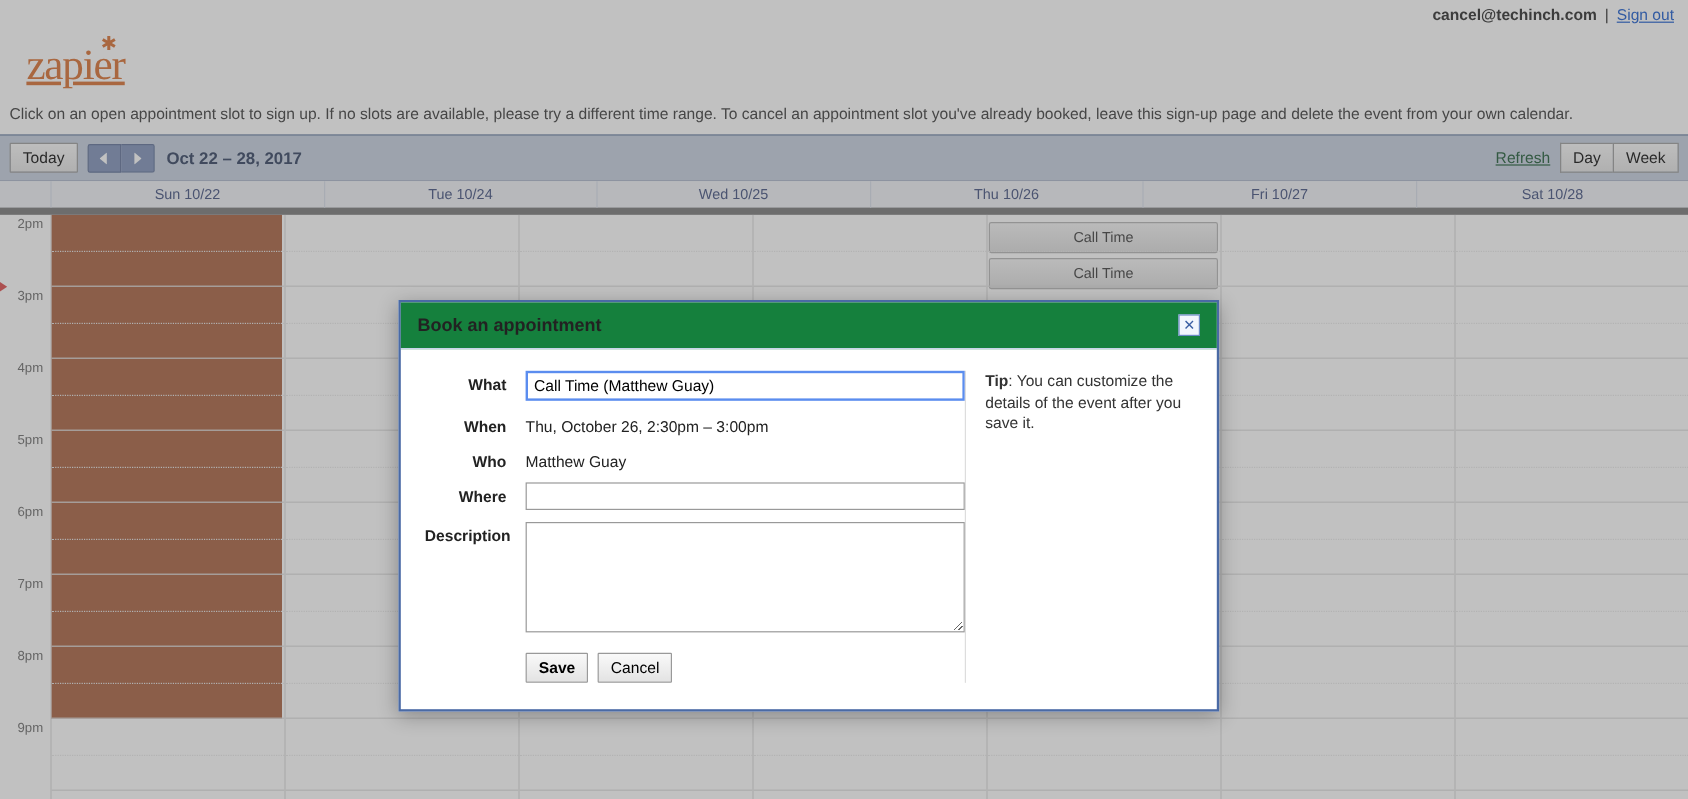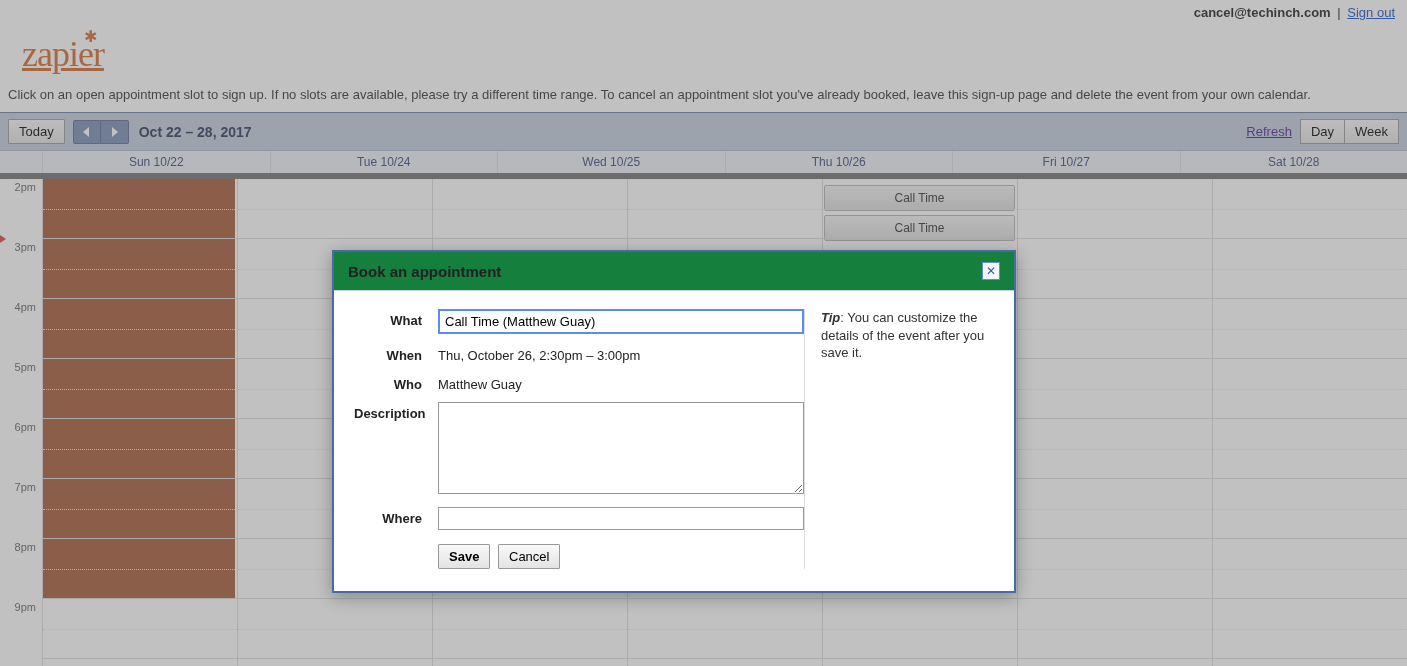--- a/index.html
+++ b/index.html
@@ -18,21 +18,21 @@
 
 .toolbar { background: #c3cede; border-top: 1px solid #6b7fa3; border-bottom: 1px solid #a8b3c9; padding: 6px 8px; display: flex; align-items: center; }
 .btn { background: linear-gradient(#f9f9f9,#e3e3e3); border: 1px solid #999; padding: 4px 10px; font-size: 13px; cursor: pointer; border-radius: 1px; }
 .nav-arrows { display: inline-flex; margin-left: 8px; }
 .arrow-btn { background: #7a8db6; border: 1px solid #5a6c94; color: #fff; width: 28px; height: 24px; display: flex; align-items: center; justify-content: center; cursor: pointer; }
 .arrow-btn.left { border-radius: 2px 0 0 2px; }
 .arrow-btn.right { border-radius: 0 2px 2px 0; border-left: none; }
 .arrow-btn svg { width: 8px; height: 10px; fill: #fff; }
 .date-range { margin-left: 10px; font-weight: bold; color: #2a3a5a; font-size: 14px; }
 .toolbar-right { margin-left: auto; display: flex; align-items: center; gap: 8px; }
-.refresh-link { color: #4c1d95; text-decoration: underline; font-size: 13px; }
+.refresh-link { color: #14532d; text-decoration: underline; font-size: 13px; }
 .view-toggle { display: inline-flex; }
 .view-toggle .btn { border-radius: 0; }
 .view-toggle .btn:first-child { border-right: none; }
 
 .day-headers { display: flex; border-bottom: 6px solid #737373; background: #eef1f6; }
 .time-gutter-head { width: 42px; }
 .day-head { flex: 1; text-align: center; padding: 4px 0; font-size: 12px; color: #3b4a7a; border-left: 1px solid #d6dce8; }
 
 .calendar-body { display: flex; position: relative; height: 495px; overflow: hidden; }
 .time-gutter { width: 42px; }
@@ -65,21 +65,21 @@
 .form-val { flex: 1; font-size: 13px; padding-top: 4px; }
 .form-input { flex: 1; }
 .form-input input[type=text] { width: 100%; padding: 3px 5px; font-size: 13px; border: 1px solid #999; }
 .form-input input.highlight { border: 2px solid #5b8def; outline: none; }
 .form-input textarea { width: 100%; height: 92px; padding: 4px; font-size: 13px; border: 1px solid #999; resize: both; }
 .form-actions { margin-left: 84px; margin-top: 14px; }
 .form-actions .btn { margin-right: 4px; font-weight: normal; }
 .form-actions .btn.save { font-weight: bold; }
 
 .tip-col { width: 190px; border-left: 1px solid #ddd; padding-left: 16px; font-size: 13px; color: #333; line-height: 1.35; }
-.tip-col b { font-weight: bold; font-style: italic; }
+.tip-col b { font-weight: bold; }
 </style>
 </head>
 <body>
 
 <div class="topbar">
   <span class="email">cancel@techinch.com</span>
   <span class="sep">|</span>
   <a href="#">Sign out</a>
 </div>
 
@@ -232,26 +232,26 @@
       </div>
       <div class="form-row">
         <div class="form-label">When</div>
         <div class="form-val">Thu, October 26, 2:30pm – 3:00pm</div>
       </div>
       <div class="form-row">
         <div class="form-label">Who</div>
         <div class="form-val">Matthew Guay</div>
       </div>
       <div class="form-row">
+        <div class="form-label">Where</div>
+        <div class="form-input"><input type="text" value="" style=""></div>
+      </div>
+      <div class="form-row">
         <div class="form-label">Description</div>
         <div class="form-input"><textarea style=""></textarea></div>
-      </div>
-      <div class="form-row">
-        <div class="form-label">Where</div>
-        <div class="form-input"><input type="text" value="" style=""></div>
       </div>
       <div class="form-actions">
         <button class="btn save">Save</button>
         <button class="btn">Cancel</button>
       </div>
     </div>
     <div class="tip-col">
       <b>Tip</b><span>: You can customize the details of the event after you save it.</span>
     </div>
   </div>

